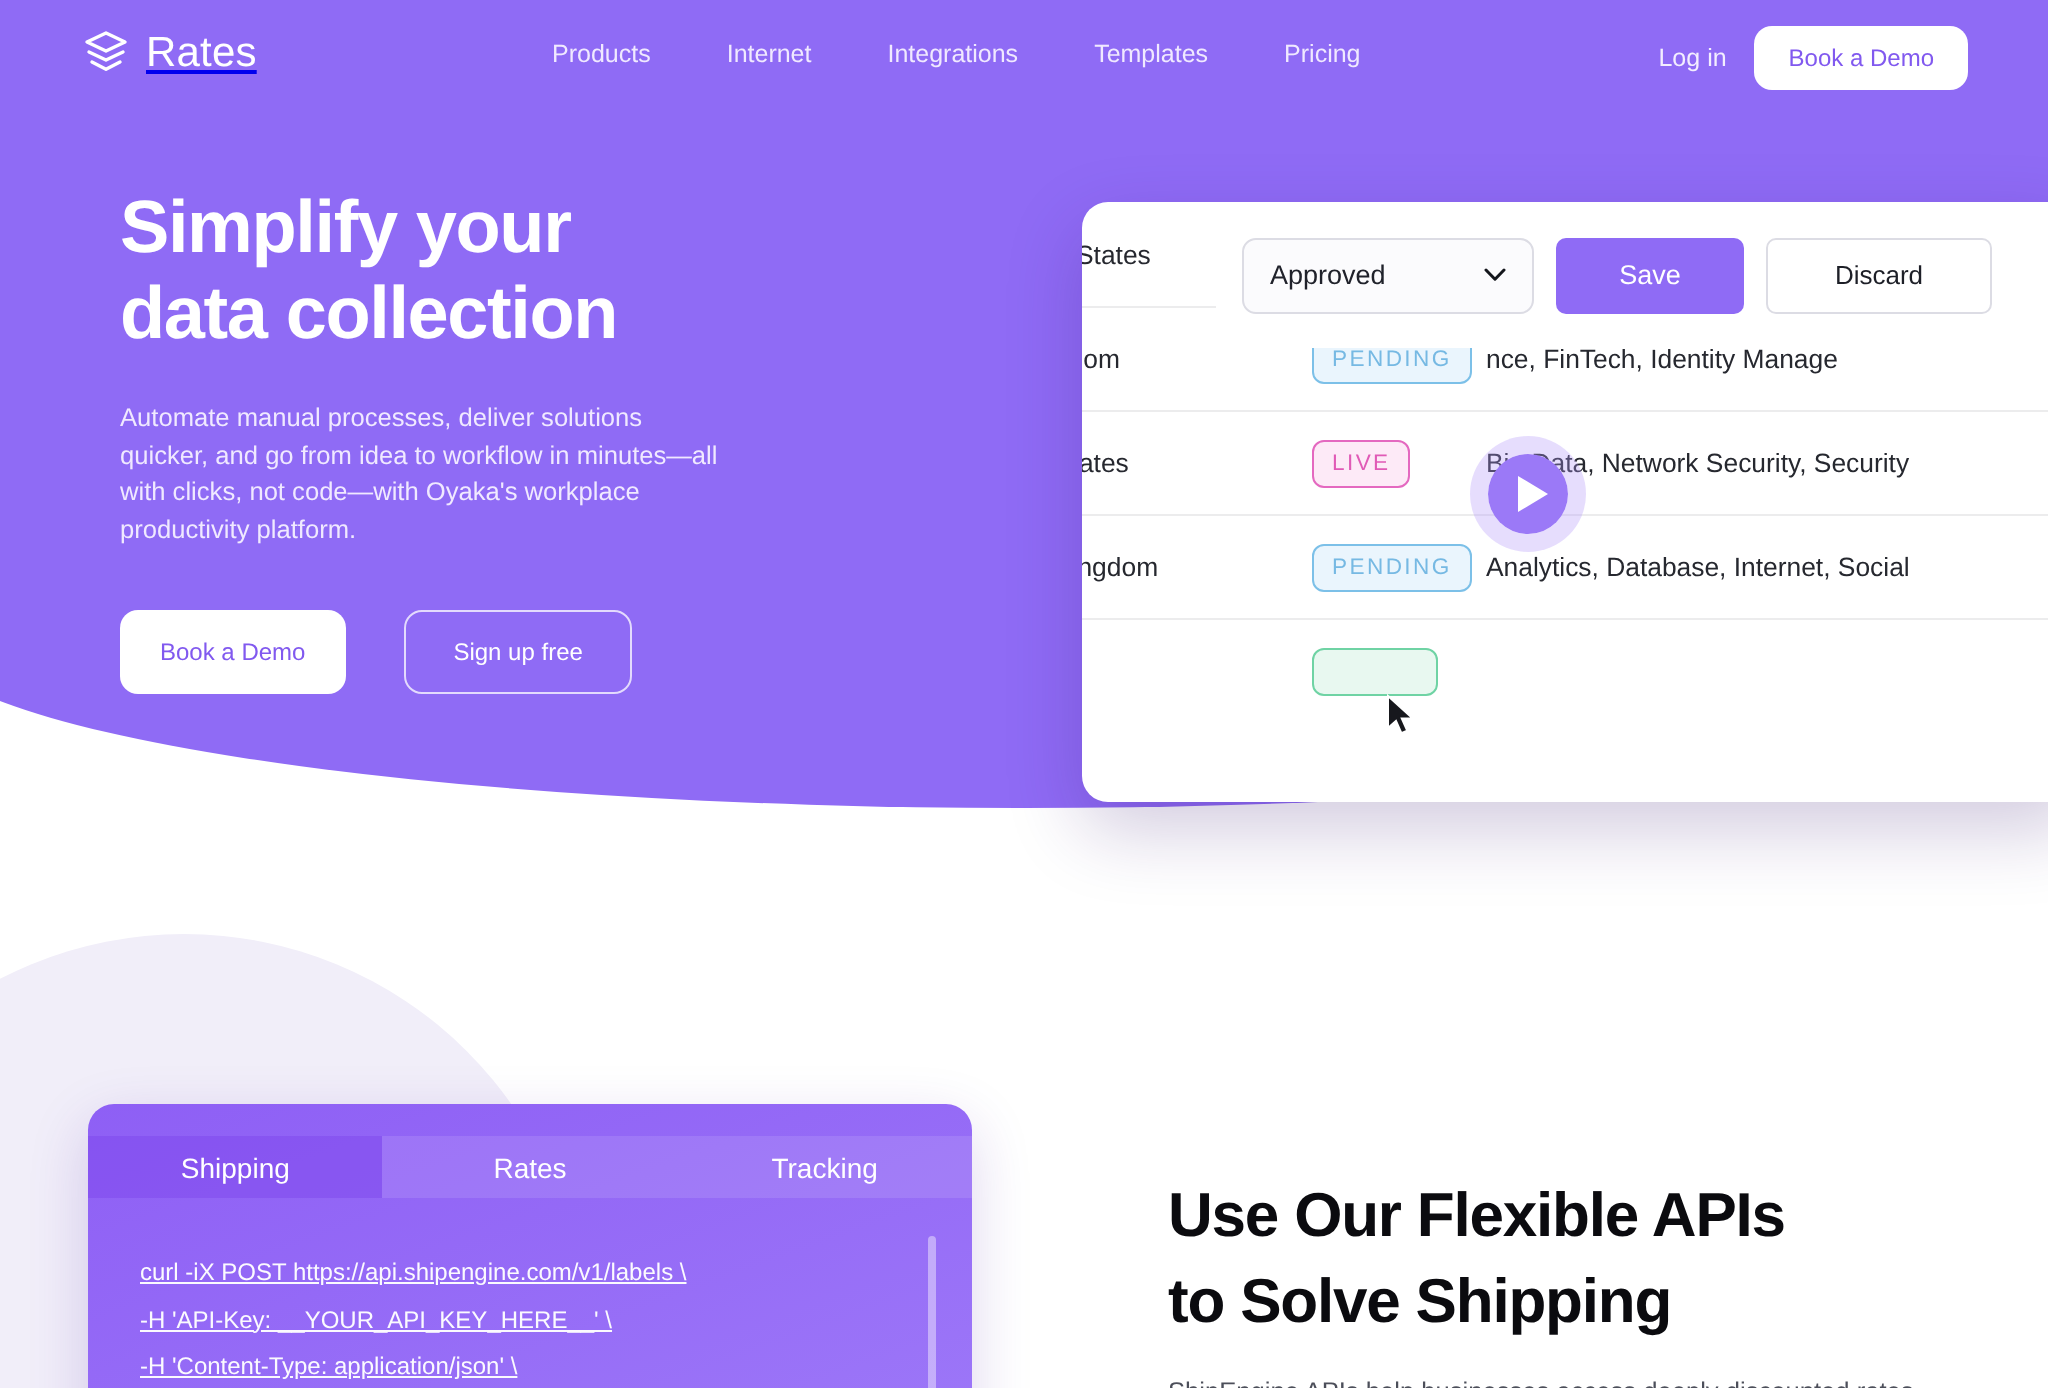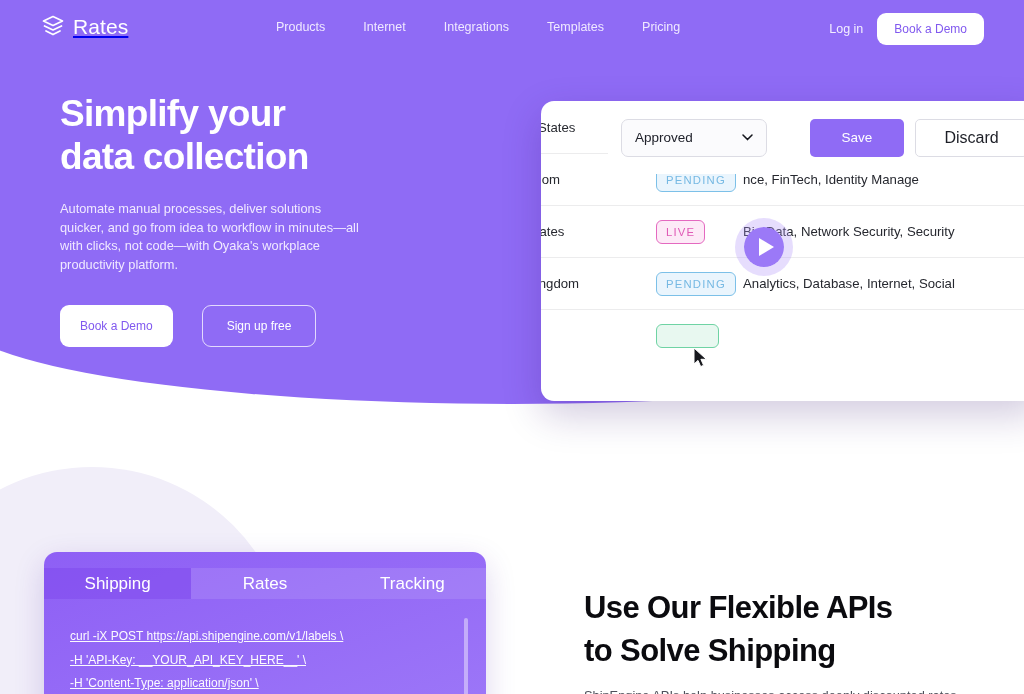--- a/index.html
+++ b/index.html
@@ -195,29 +195,28 @@
   .chevron { width: 11px; height: 7px; display: block; }
   .btn-save {
     width: 94px; height: 38px;
     background: #8f6bf5;
     color: #ffffff;
     border: none;
     border-radius: 5px;
     font-size: 13.5px;
     cursor: pointer;
     font-family: inherit;
-    margin-left: 32px;
   }
   .btn-discard {
     width: 113px; height: 38px;
     background: #ffffff;
     color: #1d1f27;
     border: 1px solid #dcdce4;
     border-radius: 5px;
-    font-size: 16px;
+    font-size: 13px;
     cursor: pointer;
     font-family: inherit;
   }
 
   .app-table {
     position: absolute;
     left: 0; top: 0;
     width: 500px;
   }
   .app-row {
@@ -314,21 +313,21 @@
     z-index: 3;
     box-shadow: 0 10px 30px rgba(70,30,160,0.18);
   }
   .code-tabs { display: flex; height: 47px; }
   .code-tab {
     flex: 1;
     display: flex;
     align-items: center;
     justify-content: center;
     color: #ffffff;
-    font-size: 17px;
+    font-size: 14px;
     cursor: pointer;
     background: rgba(255,255,255,0.11);
     margin-top: 16px;
   }
   .code-tab.active { background: rgba(120,64,235,0.38); }
   .code-body { padding: 26px 0 0 26px; }
   .code-line {
     color: #ffffff;
     font-size: 12px;
     line-height: 23.5px;

